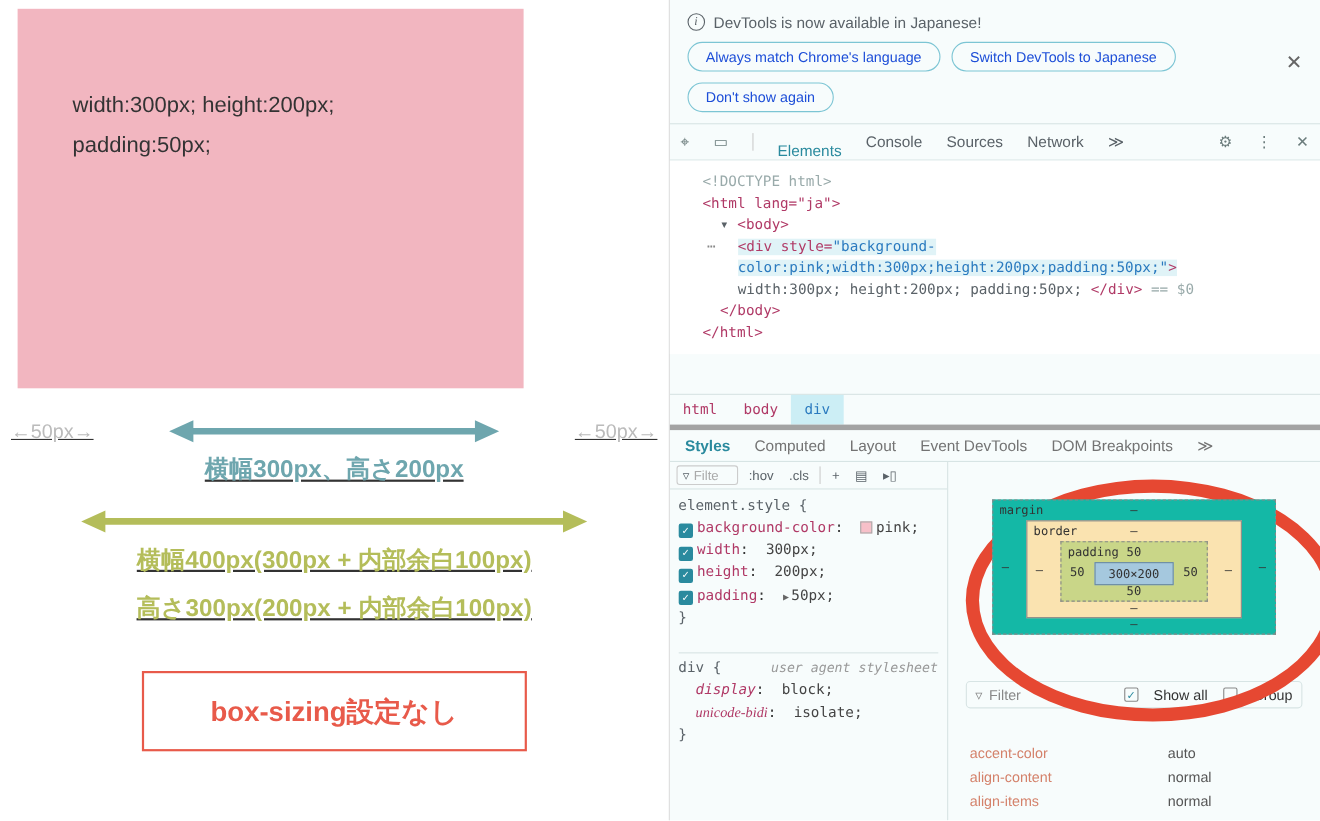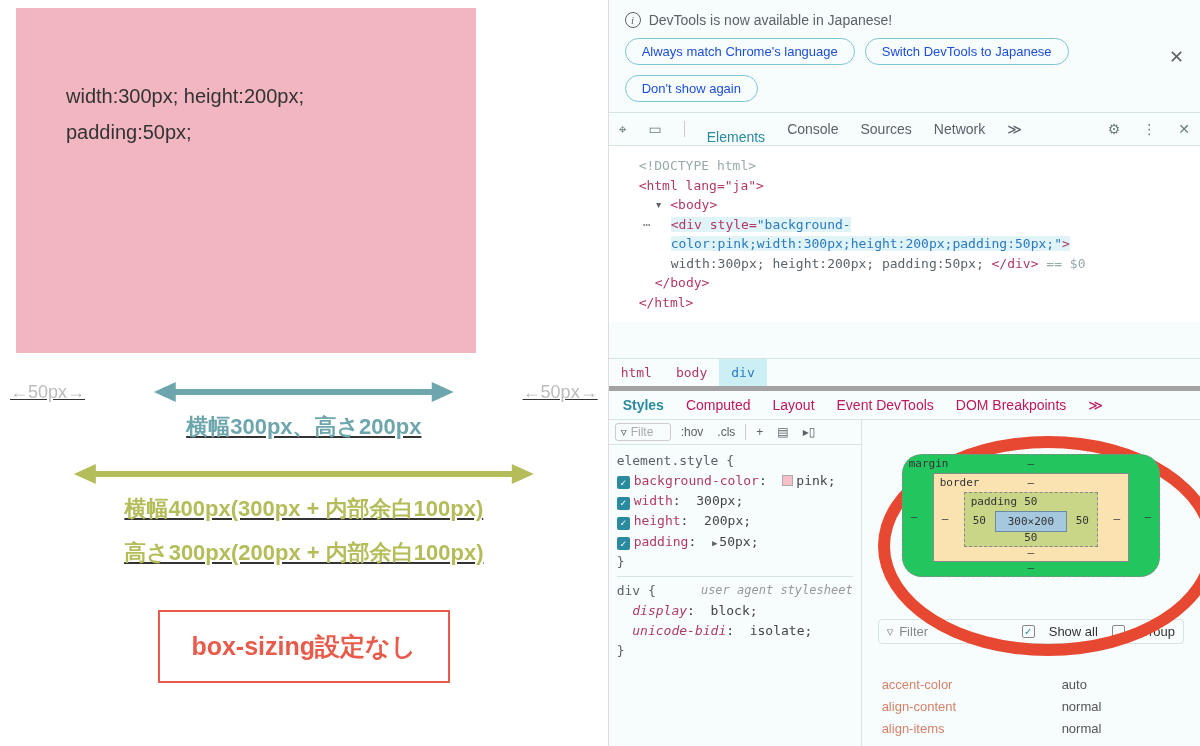--- a/index.html
+++ b/index.html
@@ -24,21 +24,21 @@
 .lbl { font-size: 22px; font-weight: bold; }
 .teal { color: #6ea6ae; }
 .olive { color: #b4bd5a; }
 .small-gray { color: #bbb; font-size: 18px; }
 .row-annot { display: flex; align-items: center; gap: 4px; margin: 0 0 6px 0; }
 .row-annot .mid { flex: 1; }
 
 .red-box {
   border: 2px solid #e85a4a; color: #e85a4a; font-size: 25px;
   font-weight: bold; text-align: center; padding: 18px 30px;
-  width: 292px; margin: 42px auto 0 auto;
+  width: 350px; margin: 42px auto 0 auto;
 }
 
 .banner { padding: 12px 16px 10px 16px; position: relative; }
 .banner-title { display: flex; align-items: center; gap: 8px; color: #5a6268; margin-bottom: 10px; font-size: 14px;}
 .info-icon {
   width: 16px; height: 16px; border: 1.5px solid #5a6268; border-radius: 50%;
   display: inline-flex; align-items: center; justify-content: center;
   font-size: 11px; font-family: Georgia, serif; font-style: italic;
 }
 .pills { display: flex; flex-wrap: wrap; gap: 10px; }
@@ -68,21 +68,21 @@
 .ellipsis-mark { position:absolute; left: 20px; color: #888;}
 
 .crumbs { display: flex; gap: 0; font-family: Menlo, monospace; font-size: 13px; border-top: 1px solid #d7e4e4; }
 .crumb { padding: 6px 12px; color: #b03966; cursor: pointer; }
 .crumb.active { background: #cceef5; color: #2a7abf; }
 
 .sub-tabs {
   display: flex; gap: 22px; padding: 6px 14px; border-top: 5px solid #a3a3a3;
   border-bottom: 1px solid #d7e4e4; font-size: 14px;
 }
-.sub-tabs .stab { color: #be185d; cursor: pointer; }
+.sub-tabs .stab { color: #737373; cursor: pointer; }
 .sub-tabs .stab.active { color: #2a8a9e; font-weight: 600; }
 
 .lower { display: flex; flex: 1; overflow: hidden; }
 .styles { width: 253px; border-right: 1px solid #d7e4e4; display: flex; flex-direction: column; }
 .styles-toolbar {
   display: flex; align-items: center; gap: 6px; padding: 3px 6px;
   border-bottom: 1px solid #d7e4e4; font-size: 12px; color: #5a6268;
 }
 .filter-box {
   display: flex; align-items: center; gap: 4px;
@@ -92,30 +92,30 @@
 .sep { width:1px; height:16px; background:#ccc;}
 
 .css { font-family: Menlo, monospace; font-size: 13px; padding: 6px 8px; line-height: 1.55; }
 .css .selector { color: #5a6268; }
 .css .prop { color: #b03966; }
 .css .val { color: #444; }
 .css .ua { color: #999; font-style: italic; float: right; font-size: 12px;}
 .check { display:inline-flex; align-items:center; justify-content:center; width: 13px; height: 13px; background: #2a8a9e; color: #fff; font-size: 10px; margin-right: 4px; border-radius:2px; vertical-align: -1px;}
 .swatch { display:inline-block; width:11px; height:11px; background:#f7c0c9; border:1px solid #aaa; vertical-align: -1px; margin-right:3px;}
 .tri { font-size: 9px; color: #666; margin-right: 2px;}
-.rule-block { border-bottom: 1px solid #d7e4e4; padding-bottom: 4px; margin-bottom: 4px;}
+.rule-block { border-bottom: 1px solid #d7e4e4; padding-bottom: 21px; margin-bottom: 4px;}
 
 .box-model-pane { flex: 1; padding: 16px; position: relative; display:flex; flex-direction:column; gap:24px;}
 .red-circle {
   position: absolute; border: 12px solid #e64832; border-radius: 50%;
   width: 340px; height: 220px; left: 0px; top: 0px; pointer-events:none;
 }
 .bm { font-family: Menlo, monospace; font-size: 11px; text-align: center; }
 .bm-layer { border: 1px dashed #888; padding: 18px 30px 14px 30px; position: relative; }
-.bm-margin { background: #22c55e; border-radius: 20px; }
+.bm-margin { background: #14b8a6; }
 .bm-border { background: #fae3b0; }
 .bm-padding { background: #c9d688; }
 .bm-content { background: #a5c8de; border: 1px solid #6b8aa0; padding: 3px 12px; display: inline-block; }
 .bm-label { position: absolute; left: 6px; top: 2px; font-size: 11px; }
 .bm-num { position: absolute; font-size: 11px; }
 .bm-top { top: 2px; left: 50%; transform: translateX(-50%); }
 .bm-bottom { bottom: 2px; left: 50%; transform: translateX(-50%); }
 .bm-left { left: 8px; top: 50%; transform: translateY(-50%); }
 .bm-right { right: 8px; top: 50%; transform: translateY(-50%); }
 
@@ -246,21 +246,21 @@
         <div><span class="check">✓</span><span class="prop">width</span>: &nbsp;<span class="val">300px;</span></div>
         <div><span class="check">✓</span><span class="prop">height</span>: &nbsp;<span class="val">200px;</span></div>
         <div><span class="check">✓</span><span class="prop">padding</span>: &nbsp;<span class="tri">▶</span><span class="val">50px;</span></div>
         <div class="selector">}</div>
         </div>
         <div>
           <span class="ua">user agent stylesheet</span>
           <span class="selector">div {</span>
         </div>
         <div>&nbsp;&nbsp;<span class="prop" style="font-style:italic;">display</span>: &nbsp;<span class="val">block;</span></div>
-        <div>&nbsp;&nbsp;<span class="prop" style="font-style:italic;">unicode-bidi</span>: &nbsp;<span class="val">isolate;</span></div>
+        <div>&nbsp;&nbsp;<span class="prop" style="font-style:italic;font-family:Liberation Serif, serif;">unicode-bidi</span>: &nbsp;<span class="val">isolate;</span></div>
         <div class="selector">}</div>
       </div>
     </div>
 
     <div class="box-model-pane">
       <div style="position:relative;">
       <div class="red-circle"></div>
       <div class="bm" style="margin:18px 24px;">
         <div class="bm-layer bm-margin">
           <span class="bm-label">margin</span>

